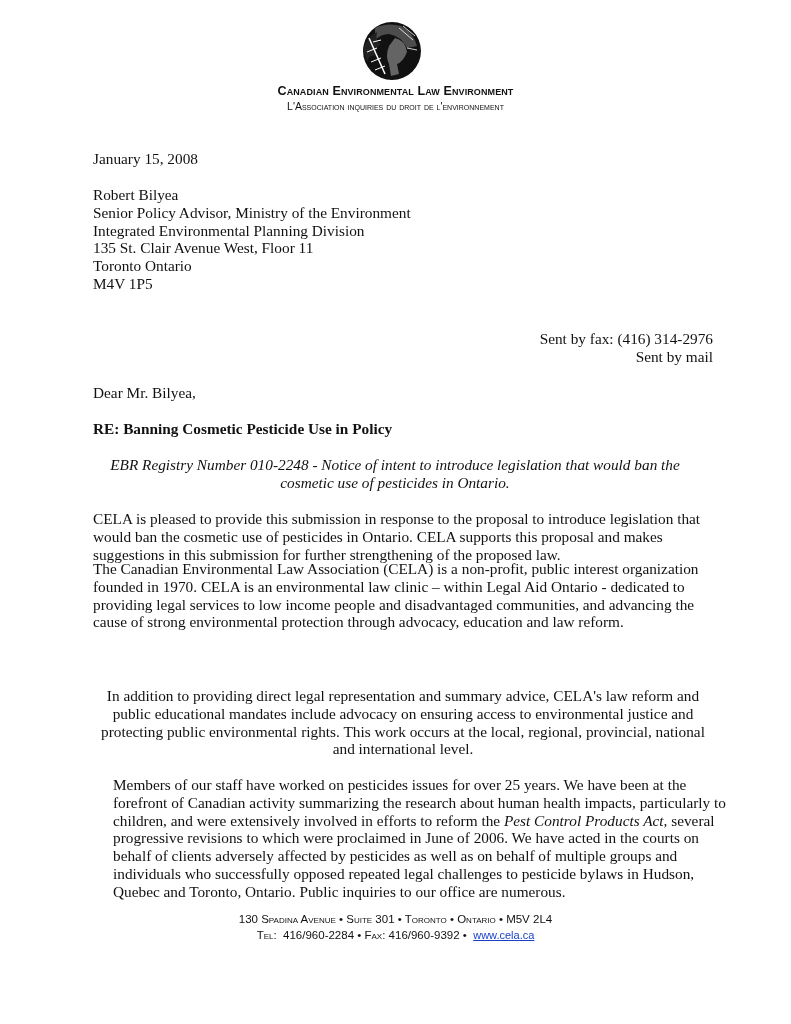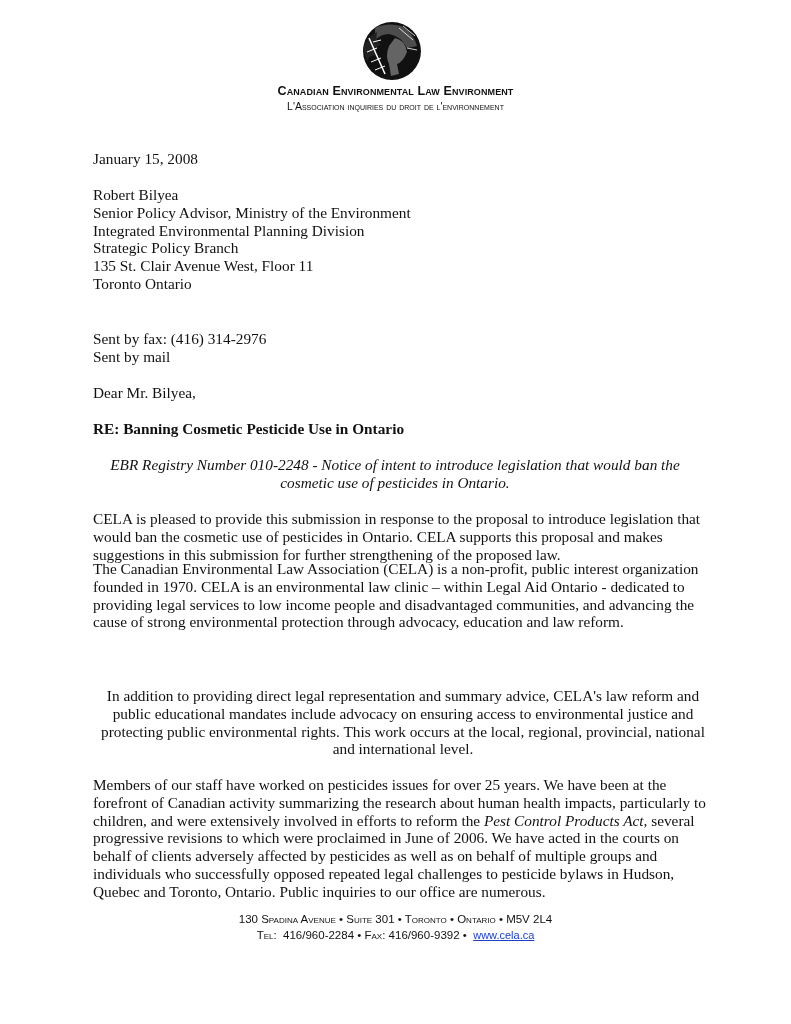--- a/index.html
+++ b/index.html
@@ -8,29 +8,29 @@
   .sans { font-family: "Liberation Sans", "DejaVu Sans", sans-serif; }
 
   .logo { position: absolute; left: 355px; top: 18px; width: 70px; height: 66px; }
   .org-name { position: absolute; left: 0; width: 791px; top: 84px; text-align: center; font-weight: bold; font-size: 12.5px; letter-spacing: 0.1px; font-variant: small-caps; }
   .org-name-fr { position: absolute; left: 0; width: 791px; top: 100px; text-align: center; font-size: 10.5px; font-variant: small-caps; }
 
   .block { position: absolute; left: 93px; width: 620px; }
   .line { display: block; white-space: nowrap; }
   .date { top: 150px; }
   .recipient { top: 186px; }
-  .sent { top: 330px; }
+  .sent { top: 330px; text-align: right; }
   .salutation { top: 384px; }
   .re { top: 420px; font-weight: bold; }
   .ebr { position: absolute; left: 80px; width: 630px; top: 456px; text-align: center; font-style: italic; }
   .para { white-space: normal; }
   .p1 { top: 510px; }
   .p2 { top: 560px; }
   .p3 { top: 687px; text-align: center; }
-  .p4 { top: 776px; }
+  .p4 { top: 776px; margin-left: 20px; }
   .p4 i { font-style: italic; }
 
   .footer1 { position: absolute; left: 0; width: 791px; top: 913px; text-align: center; font-size: 11.5px; font-variant: small-caps; }
   .footer2 { position: absolute; left: 0; width: 791px; top: 929px; text-align: center; font-size: 11.5px; }
   .footer2 .sc { font-variant: small-caps; }
   .footer2 a { color: #1a3fc9; text-decoration: underline; font-size: 11px; }
 </style>
 </head>
 <body>
 
@@ -49,33 +49,33 @@
 <div class="org-name-fr sans">L'Association inquiries du droit de l'environnement</div>
 
 <div class="block serif date">
   <span class="line">January 15, 2008</span>
 </div>
 
 <div class="block serif recipient">
   <span class="line">Robert Bilyea</span>
   <span class="line">Senior Policy Advisor, Ministry of the Environment</span>
   <span class="line">Integrated Environmental Planning Division</span>
-  <span class="line">Strategic Policy Branch</span>
   <span class="line">135 St. Clair Avenue West, Floor 11</span>
   <span class="line">Toronto Ontario</span>
+  <span class="line">M4V 1P5</span>
 </div>
 
 <div class="block serif sent">
   <span class="line">Sent by fax: (416) 314-2976</span>
   <span class="line">Sent by mail</span>
 </div>
 
 <div class="block serif salutation">Dear Mr. Bilyea,</div>
 
-<div class="block serif re">RE: Banning Cosmetic Pesticide Use in Ontario</div>
+<div class="block serif re">RE: Banning Cosmetic Pesticide Use in Policy</div>
 
 <div class="ebr serif">
   <span class="line">EBR Registry Number 010-2248 - Notice of intent to introduce legislation that would ban the</span>
   <span class="line">cosmetic use of pesticides in Ontario.</span>
 </div>
 
 <div class="block serif para p1">CELA is pleased to provide this submission in response to the proposal to introduce legislation that would ban the cosmetic use of pesticides in Ontario.  CELA supports this proposal and makes suggestions in this submission for further strengthening of the proposed law.</div>
 <div class="block serif para p2">The Canadian Environmental Law Association (CELA) is a non-profit, public interest organization founded in 1970. CELA is an environmental law clinic – within Legal Aid Ontario - dedicated to providing legal services to low income people and disadvantaged communities, and advancing the cause of strong environmental protection through advocacy, education and law reform.</div>
 <div class="block serif para p3">In addition to providing direct legal representation and summary advice, CELA's law reform and public educational mandates include advocacy on ensuring access to environmental justice and protecting public environmental rights. This work occurs at the local, regional, provincial, national and international level.</div>
 <div class="block serif para p4"><span>Members of our staff have worked on pesticides issues for over 25 years. We have been at the forefront of Canadian activity summarizing the research about human health impacts, particularly to children, and were extensively involved in efforts to reform the </span><i>Pest Control Products Act,</i><span> several progressive revisions to which were proclaimed in June of 2006. We have acted in the courts on behalf of clients adversely affected by pesticides as well as on behalf of multiple groups and individuals who successfully opposed repeated legal challenges to pesticide bylaws in Hudson, Quebec and Toronto, Ontario. Public inquiries to our office are numerous.</span></div>

